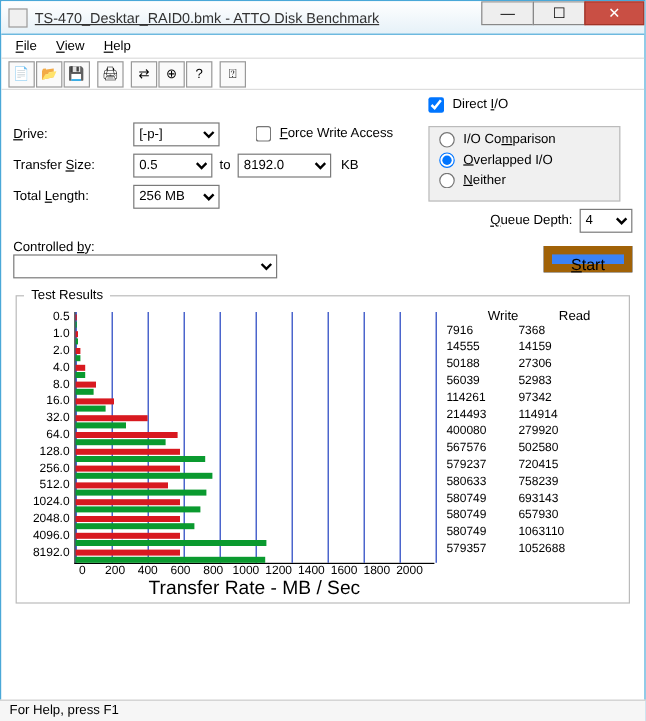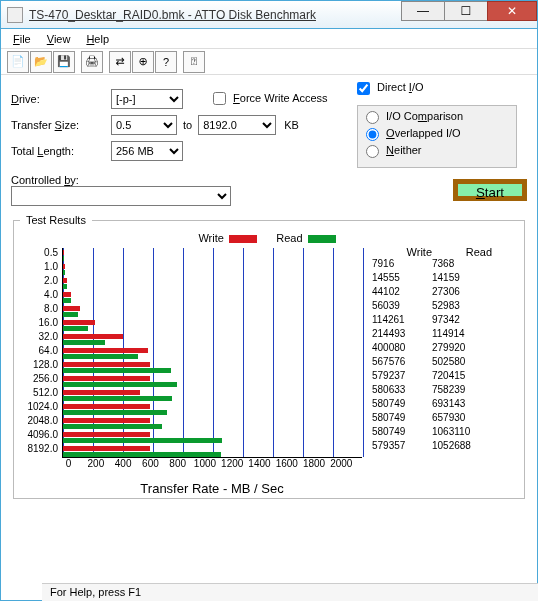--- a/index.html
+++ b/index.html
@@ -36,21 +36,21 @@
   .row { display:flex; align-items:center; height:26px; }
   .lbl { width:100px; }
   .lbl u { text-decoration:underline; }
   select, input[type=text] { font-family:inherit; font-size:11px; height:20px; border:1px solid #7a7a7a; background:#fff; }
   .combo { width:72px; }
   .right-box { border:1px solid #bbb; padding:4px 8px 6px 8px; width:160px; background:#f0f0f0; }
   .right-box label { display:block; height:17px; }
   input[type=checkbox], input[type=radio] { vertical-align:middle; margin:0 4px 0 0; }
   .qdepth { display:flex; align-items:center; justify-content:flex-end; margin-top:6px; }
   .ctrlrow { display:flex; align-items:center; margin-top:6px; }
-  .startbtn { width:74px; height:22px; border:5px solid #a16207; background:#86efac; margin-left:auto; }
+  .startbtn { width:74px; height:22px; border:7px solid #a16207; background:#3b82f6; margin-left:auto; }
   .desc-box { border:1px solid #7a7a7a; background:#fff; margin-top:6px; height:44px; padding:4px; position:relative; }
   .desc-box .scroll { position:absolute; right:0; top:0; bottom:0; width:16px; background:#f0f0f0; border-left:1px solid #ccc; display:flex; flex-direction:column; justify-content:space-between; align-items:center; font-size:9px; color:#888;}
   fieldset.results { border:1px solid #bbb; margin:8px 2px 2px 2px; padding:6px 6px 2px 6px; }
   fieldset.results legend { padding:0 6px; }
   .chart-area { display:flex; }
   .ylabels { width:42px; text-align:right; padding-right:4px; display:flex; flex-direction:column; }
   .ylabels div { height:14px; line-height:14px; font-size:10px; }
   .plot { position:relative; width:300px; height:224px; border-left:1px solid #000; border-bottom:1px solid #000; margin-top:2px; }
   .plot .grid { position:absolute; top:0; bottom:0; width:0; border-left:1px solid #2040c0; }
   .barrow { position:absolute; left:0; height:14px; }
@@ -59,22 +59,22 @@
   .bar.read { background:#0a9a2f; top:8px; }
   .legendrow { text-align:center; margin-bottom:2px; font-size:11px; }
   .legendrow .swatch { display:inline-block; width:28px; height:8px; vertical-align:middle; margin:0 4px 0 2px; }
   .vals { width:120px; margin-left:10px; }
   .vals .hdr { display:flex; font-size:11px; }
   .vals .hdr div { width:60px; text-align:right; }
   .vals .vrow { display:flex; height:14px; font-size:10px; }
   .vals .vrow div { width:60px; text-align:left; }
   .xaxis { display:flex; margin-left:42px; width:300px; font-size:10px; }
   .xaxis div { flex:1; text-align:center; margin-left:-14px; }
-  .xlabel { text-align:center; margin-left:42px; width:300px; font-size:13px; margin-top:12px; }
-  .statusbar { position:absolute; bottom:0; left:0; right:0; height:18px; border-top:1px solid #ccc; padding:2px 8px; font-size:11px; background:#f6f6f6;margin-left:42px; }
+  .xlabel { text-align:center; margin-left:42px; width:300px; font-size:16px; margin-top:1px; }
+  .statusbar { position:absolute; bottom:0; left:0; right:0; height:18px; border-top:1px solid #ccc; padding:2px 8px; font-size:11px; background:#f6f6f6; }
   .toprow { display:flex; align-items:center; }
   .leftcol { flex:1; }
 </style>
 </head>
 <body>
 
 <div class="titlebar">
   <div class="icon"></div>
   <div class="title">TS-470_Desktar_RAID0.bmk - ATTO Disk Benchmark</div>
   <div class="btns">
@@ -125,41 +125,38 @@
         <select class="combo"><option>256 MB</option></select>
       </div>
     </div>
     <div style="width:170px;">
       <div style="height:24px;"><label><input type="checkbox" checked="" style=""> Direct <u>I</u>/O</label></div>
       <div class="right-box">
         <label><input type="radio" name="iom" style=""> I/O Co<u>m</u>parison</label>
         <label><input type="radio" name="iom" checked="" style=""> <u>O</u>verlapped I/O</label>
         <label><input type="radio" name="iom" style=""> <u>N</u>either</label>
       </div>
+      <div class="qdepth">
+        <span><u>Q</u>ueue Depth:</span>
+        <select style="width:44px; margin-left:6px;"><option>4</option></select>
+      </div>
     </div>
   </div>
 
   <div class="ctrlrow">
     <div>
       <div>Controlled <u>b</u>y:</div>
       <select style="width:220px"><option></option></select>
     </div>
     <button class="startbtn"><u>S</u>tart</button>
   </div>
 
 
   <fieldset class="results">
     <legend>Test Results</legend>
-    <div class="legendrow">
-      <span>Write</span>
-      <span class="swatch" style="background:#d81920"></span>
-      &nbsp;&nbsp;&nbsp;
-      <span>Read</span>
-      <span class="swatch" style="background:#0a9a2f"></span>
-    </div>
     <div class="chart-area">
       <div class="ylabels" id="ylabels">
           <div>0.5</div>
           <div>1.0</div>
           <div>2.0</div>
           <div>4.0</div>
           <div>8.0</div>
           <div>16.0</div>
           <div>32.0</div>
           <div>64.0</div>
@@ -252,21 +249,21 @@
         <div id="valrows">
             <div class="vrow">
               <div>7916</div>
               <div>7368</div>
             </div>
             <div class="vrow">
               <div>14555</div>
               <div>14159</div>
             </div>
             <div class="vrow">
-              <div>44102</div>
+              <div>50188</div>
               <div>27306</div>
             </div>
             <div class="vrow">
               <div>56039</div>
               <div>52983</div>
             </div>
             <div class="vrow">
               <div>114261</div>
               <div>97342</div>
             </div>

